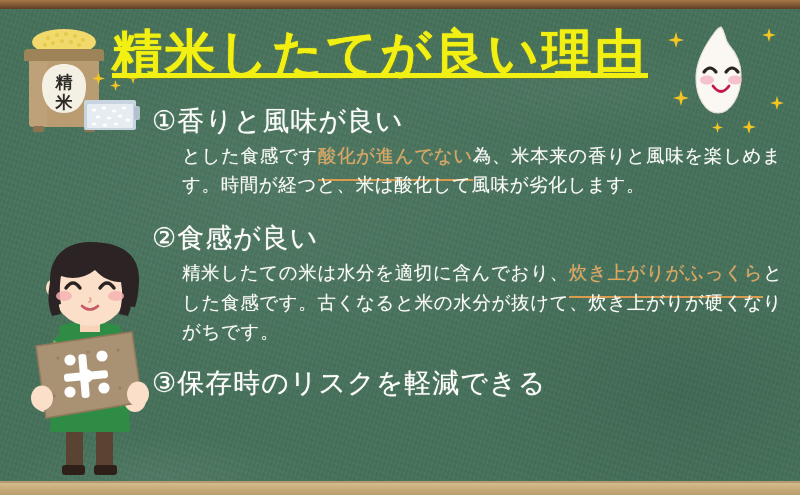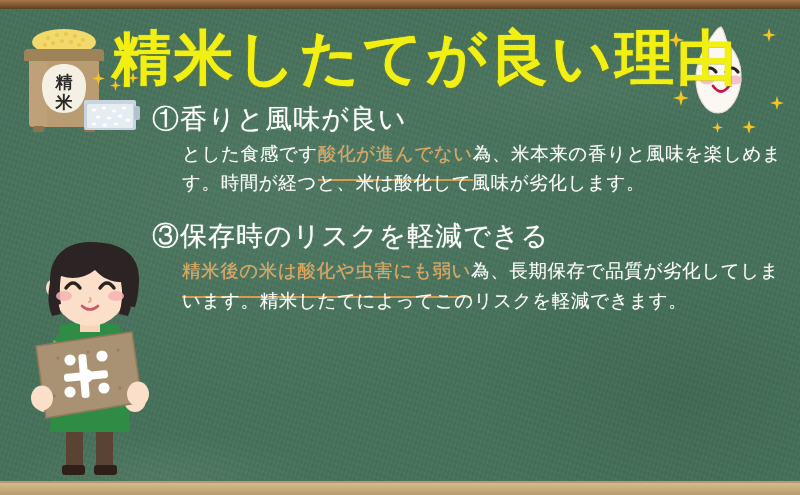--- a/index.html
+++ b/index.html
@@ -29,28 +29,29 @@
   
   .frame-top{position:absolute;left:0;top:0;width:800px;height:9px;
     background:linear-gradient(180deg,#a8784a,#7d5530 60%,#5d3f24);z-index:40;}
   .frame-bottom{position:absolute;left:0;bottom:0;width:800px;height:14px;
     background:linear-gradient(180deg,#d9c195,#cbaf7f 45%,#bb9d6d);z-index:40;}
   .frame-bottom:before{content:"";position:absolute;left:0;top:0;width:100%;height:2px;background:rgba(90,60,30,.28);}
 
   
   #title{
     position:absolute;left:112px;top:28px;z-index:20;
-    font-size:59px;line-height:1;font-weight:700;
+    font-size:50px;line-height:1;font-weight:700;
     color:#f2ef12;
     letter-spacing:3px;
     text-shadow:0 0 1px #f2ef12, 1px 1px 0 rgba(120,118,0,.35);
-  }
-
-  
-  #content{position:absolute;left:152px;top:104px;width:640px;z-index:20;font-family:Liberation Mono, monospace;}
+    text-decoration:underline;
+  }
+
+  
+  #content{position:absolute;left:152px;top:104px;width:640px;z-index:20;}
   .section{margin-bottom:4px;}
   .sec-head{
     color:#fdfdfb;font-size:27px;line-height:1.26;letter-spacing:1px;
     text-shadow:0 0 1px rgba(255,255,255,.65);
     white-space:nowrap;
   }
   .sec-body{
     color:#fbfbf8;font-size:18.5px;line-height:1.58;letter-spacing:.6px;
     margin-top:3px;padding-left:30px;
     text-shadow:0 0 1px rgba(255,255,255,.4);
@@ -236,20 +237,23 @@
 
   <div id="title">精米したてが良い理由</div>
 
   <div id="content">
 
     <div class="section sec1">
       <div class="sec-head">①香りと風味が良い</div>
       <div class="sec-body"><span>とした食感です</span><span class="hl">酸化が進んでない</span><span>為、米本来の香りと風味を楽しめます。時間が経つと、米は酸化して風味が劣化します。</span></div>
     </div>
 
+    <div class="section sec2">
+      <div class="sec-head">②食感が良い</div>
+      <div class="sec-body"><span>精米したての米は水分を適切に含んでおり、</span><span class="hl">炊き上がりがふっくら</span><span>とした食感です。古くなると米の水分が抜けて、炊き上がりが硬くなりがちです。</span></div>
+    </div>
 
     <div class="section sec3">
       <div class="sec-head">③保存時のリスクを軽減できる</div>
-      <div class="sec-body"><span class="hl">精米後の米は酸化や虫害にも弱い</span><span>為、長期保存で品質が劣化してしまいます。精米したてによってこのリスクを軽減できます。</span></div>
     </div>
 
   </div>
 </div>
 
 </body></html>

